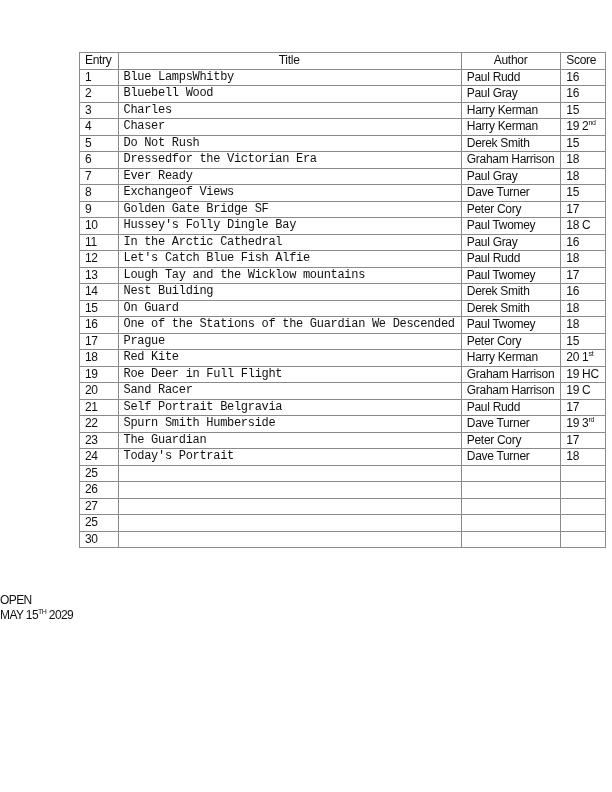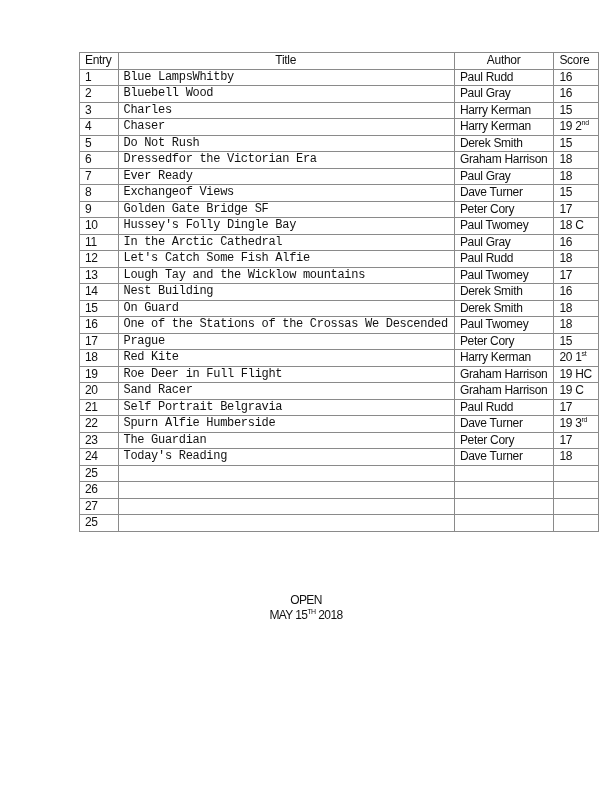--- a/index.html
+++ b/index.html
@@ -21,21 +21,21 @@
     table.results th { text-align: center; }
     table.results th.score-h { text-align: left; }
     col.c-entry { width: 59px; }
     col.c-title { width: 228px; }
     col.c-author { width: 103px; }
     col.c-score { width: 64px; }
     td.wrap { white-space: normal; font-family: Liberation Mono, monospace; }
     sup { font-size: 7px; line-height: 0; vertical-align: 5px; }
     .footer {
       position: absolute; left: 0; width: 612px; top: 593px;
-      text-align: center; font-size: 12px; letter-spacing: -0.6px; line-height: 15px;
+      font-size: 12px; letter-spacing: -0.6px; line-height: 15px;
     }
     .footer div { margin: 0; }
   </style>
 </head>
 <body>
 
 <div class="page">
   <table class="results">
     <colgroup>
       <col class="c-entry">
@@ -113,21 +113,21 @@
           <td><span>18</span> <span>C</span></td>
         </tr>
         <tr>
           <td>11</td>
           <td class="wrap">In the Arctic Cathedral</td>
           <td>Paul Gray</td>
           <td><span>16</span></td>
         </tr>
         <tr>
           <td>12</td>
-          <td class="wrap">Let's Catch Some Fish Alfie</td>
+          <td class="wrap">Let's Catch Blue Fish Alfie</td>
           <td>Paul Rudd</td>
           <td><span>18</span></td>
         </tr>
         <tr>
           <td>13</td>
           <td class="wrap">Lough Tay and the Wicklow mountains</td>
           <td>Paul Twomey</td>
           <td><span>17</span></td>
         </tr>
         <tr>
@@ -137,21 +137,21 @@
           <td><span>16</span></td>
         </tr>
         <tr>
           <td>15</td>
           <td class="wrap">On Guard</td>
           <td>Derek Smith</td>
           <td><span>18</span></td>
         </tr>
         <tr>
           <td>16</td>
-          <td class="wrap">One of the Stations of the Crossas We Descended</td>
+          <td class="wrap">One of the Stations of the Guardian We Descended</td>
           <td>Paul Twomey</td>
           <td><span>18</span></td>
         </tr>
         <tr>
           <td>17</td>
           <td class="wrap">Prague</td>
           <td>Peter Cory</td>
           <td><span>15</span></td>
         </tr>
         <tr>
@@ -173,33 +173,33 @@
           <td><span>19</span> <span>C</span></td>
         </tr>
         <tr>
           <td>21</td>
           <td class="wrap">Self Portrait  Belgravia</td>
           <td>Paul Rudd</td>
           <td><span>17</span></td>
         </tr>
         <tr>
           <td>22</td>
-          <td class="wrap">Spurn Alfie Humberside</td>
+          <td class="wrap">Spurn Smith Humberside</td>
           <td>Dave Turner</td>
           <td><span>19</span> <span>3</span><sup>rd</sup></td>
         </tr>
         <tr>
           <td>23</td>
           <td class="wrap">The Guardian</td>
           <td>Peter Cory</td>
           <td><span>17</span></td>
         </tr>
         <tr>
           <td>24</td>
-          <td class="wrap">Today's Reading</td>
+          <td class="wrap">Today's Portrait</td>
           <td>Dave Turner</td>
           <td><span>18</span></td>
         </tr>
         <tr>
           <td>25</td>
           <td class="wrap"></td>
           <td></td>
           <td><span></span></td>
         </tr>
         <tr>
@@ -209,24 +209,30 @@
           <td><span></span></td>
         </tr>
         <tr>
           <td>27</td>
           <td class="wrap"></td>
           <td></td>
           <td><span></span></td>
         </tr>
         <tr>
           <td>25</td>
+          <td class="wrap"></td>
+          <td></td>
+          <td><span></span></td>
+        </tr>
+        <tr>
+          <td>30</td>
           <td class="wrap"></td>
           <td></td>
           <td><span></span></td>
         </tr>
       </tbody>
   </table>
 
   <div class="footer">
     <div>OPEN</div>
-    <div><span>MAY 15</span><sup>TH</sup><span> 2018</span></div>
+    <div><span>MAY 15</span><sup>TH</sup><span> 2029</span></div>
   </div>
 </div>
 
 </body></html>

